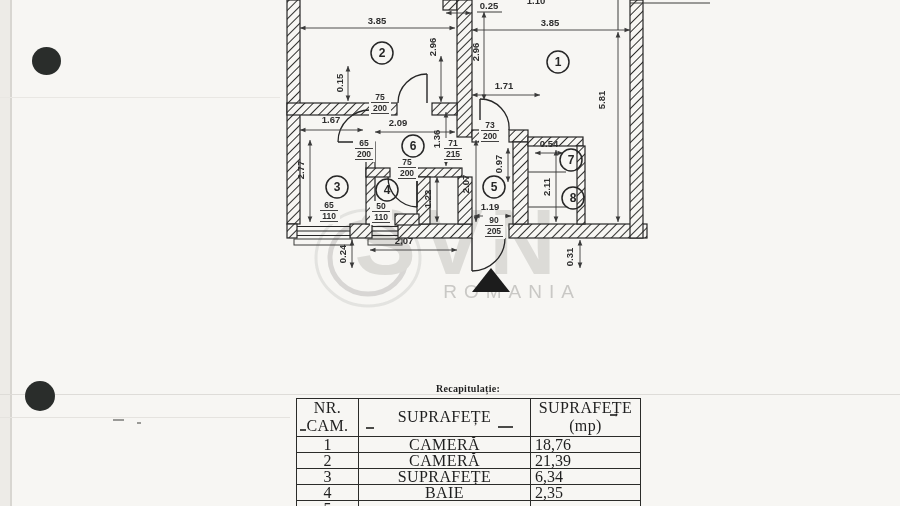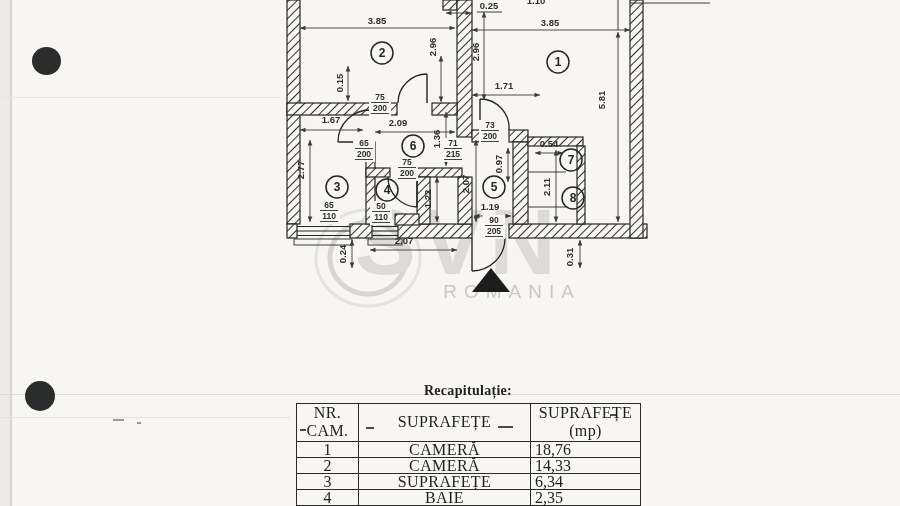--- a/index.html
+++ b/index.html
@@ -9,21 +9,21 @@
   .scan-strip{position:absolute;left:0;top:0;width:10px;height:506px;background:#edebe7;}
   .scan-strip-line{position:absolute;left:10px;top:0;width:2px;height:506px;background:#d8d6d1;}
   .faint-line{position:absolute;height:1px;background:#dedcd8;}
   .hole{position:absolute;border-radius:50%;background:#2a2d2b;}
   .hole1{left:32px;top:47px;width:29px;height:28px;}
   .hole2{left:25px;top:381px;width:30px;height:30px;}
   .artifact{position:absolute;height:2px;background:#4a4a48;}
   svg.plan{position:absolute;left:0;top:0;z-index:1;}
   .recap-wrap{position:absolute;left:296px;top:383px;width:344px;z-index:2;
               font-family:"Liberation Serif",serif;color:#1f1f1f;}
-  .recap-title{text-align:center;font-weight:bold;font-size:14px;letter-spacing:.3px;margin:0 0 4px 0;}
+  .recap-title{text-align:center;font-weight:bold;font-size:10px;letter-spacing:.3px;margin:0 0 4px 0;}
   table.recap{border-collapse:collapse;width:344px;table-layout:fixed;}
   table.recap th,table.recap td{border:1.5px solid #2b2b29;font-size:16px;
      font-family:"Liberation Serif",serif;color:#1f1f1f;padding:0 4px;overflow:hidden;white-space:nowrap;}
   table.recap th{font-weight:normal;height:33px;line-height:1.15;text-align:center;letter-spacing:.4px;}
   table.recap td{height:15px;line-height:15px;}
   td.nr{text-align:center;}
   td.dest{text-align:center;padding-left:10px;letter-spacing:.4px;}
   td.sup{text-align:left;}
 </style>
 </head>
@@ -222,21 +222,21 @@
       </thead>
       <tbody id="recap-body">
           <tr>
             <td class="nr">1</td>
             <td class="dest">CAMERĂ</td>
             <td class="sup">18,76</td>
           </tr>
           <tr>
             <td class="nr">2</td>
             <td class="dest">CAMERĂ</td>
-            <td class="sup">14,33</td>
+            <td class="sup">21,39</td>
           </tr>
           <tr>
             <td class="nr">3</td>
             <td class="dest">SUPRAFEȚE</td>
             <td class="sup">6,34</td>
           </tr>
           <tr>
             <td class="nr">4</td>
             <td class="dest">BAIE</td>
             <td class="sup">2,35</td>

